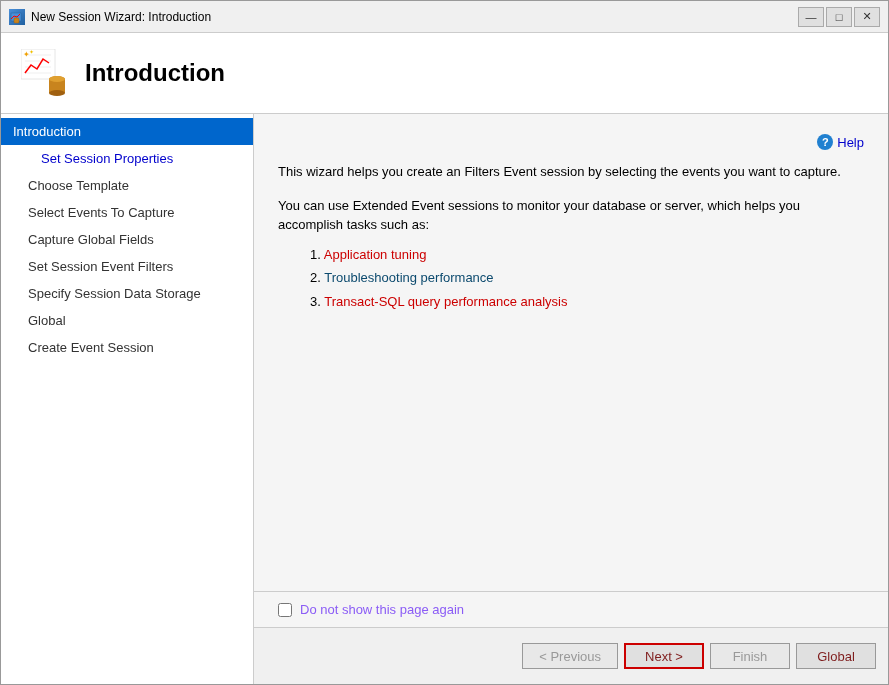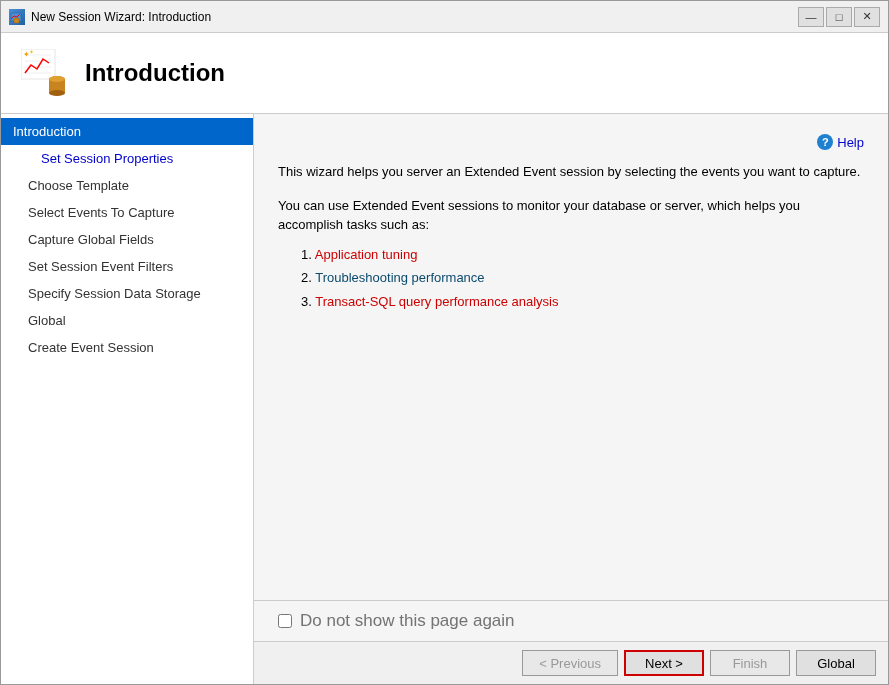--- a/index.html
+++ b/index.html
@@ -152,21 +152,21 @@
     .intro-text {
       color: #000;
       line-height: 1.5;
       margin-bottom: 14px;
     }
     .intro-text p {
       margin-bottom: 10px;
     }
     .list-item {
       color: #cc0000;
-      margin-left: 23px;
+      margin-left: 32px;
       margin-bottom: 4px;
     }
     .list-item span.num {
       color: #000;
     }
 
     .bottom-section {
       flex-shrink: 0;
     }
     .checkbox-row {
@@ -176,40 +176,40 @@
       gap: 8px;
       border-top: 1px solid #ccc;
       background: #f5f5f5;
     }
     .checkbox-row input[type="checkbox"] {
       width: 14px;
       height: 14px;
       cursor: pointer;
     }
     .checkbox-label {
-      font-size: 17px;
-      color: #737373;
+      font-size: 13px;
+      color: #8b5cf6;
     }
     .button-row {
       display: flex;
       justify-content: flex-end;
       gap: 6px;
-      padding: 8px 12px;
+      padding: 15px 12px;
       background: #f0f0f0;
       border-top: 1px solid #ccc;
     }
     .btn {
       min-width: 80px;
       height: 26px;
       padding: 0 16px;
       border: 1px solid #999;
       background: #e0e0e0;
       cursor: pointer;
       font-size: 13px;
-      color: #000000;
+      color: #7f1d1d;
       display: flex;
       align-items: center;
       justify-content: center;
     }
     .btn:disabled {
       color: #999;
       cursor: default;
       background: #e8e8e8;
     }
     .btn.next {
@@ -281,21 +281,21 @@
 
     <div class="content-area">
       <div class="content-body">
         <div class="help-row">
           <a class="help-link" href="#">
             <div class="help-icon">?</div>
             <span>Help</span>
           </a>
         </div>
         <div class="intro-text">
-          <p>This wizard helps you server an Extended Event session by selecting the events you want to capture.</p>
+          <p>This wizard helps you create an Filters Event session by selecting the events you want to capture.</p>
         </div>
         <div class="intro-text">
           <p>You can use Extended Event sessions to monitor your database or server, which helps you accomplish tasks such as:</p>
           <div style="margin-top: 6px;">
             <div class="list-item">
               <span class="num">1.</span>
               <span style="color:#cc0000;">Application tuning</span>
             </div>
             <div class="list-item">
               <span class="num">2.</span>

